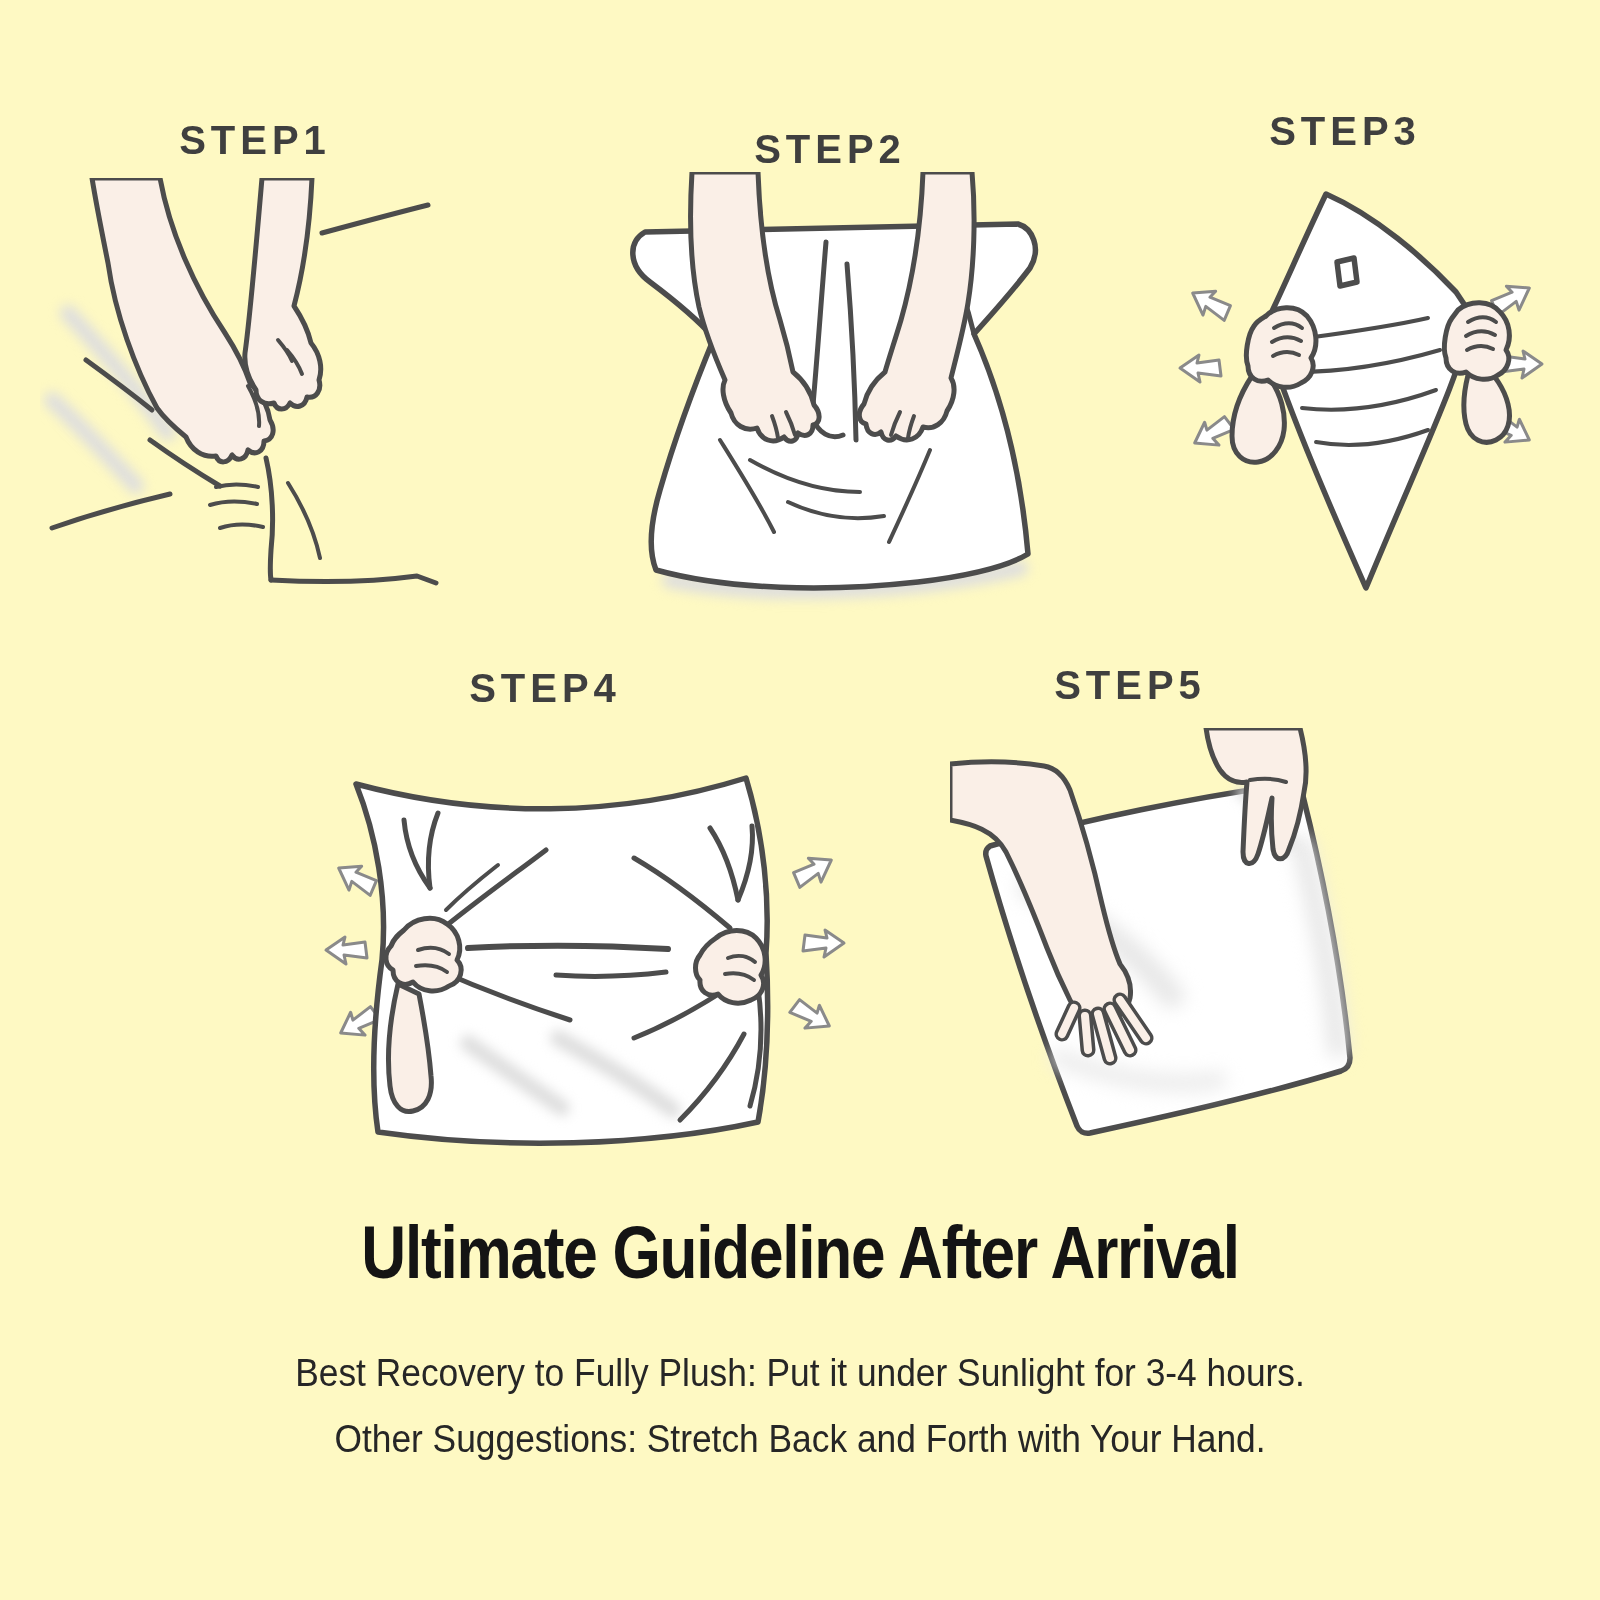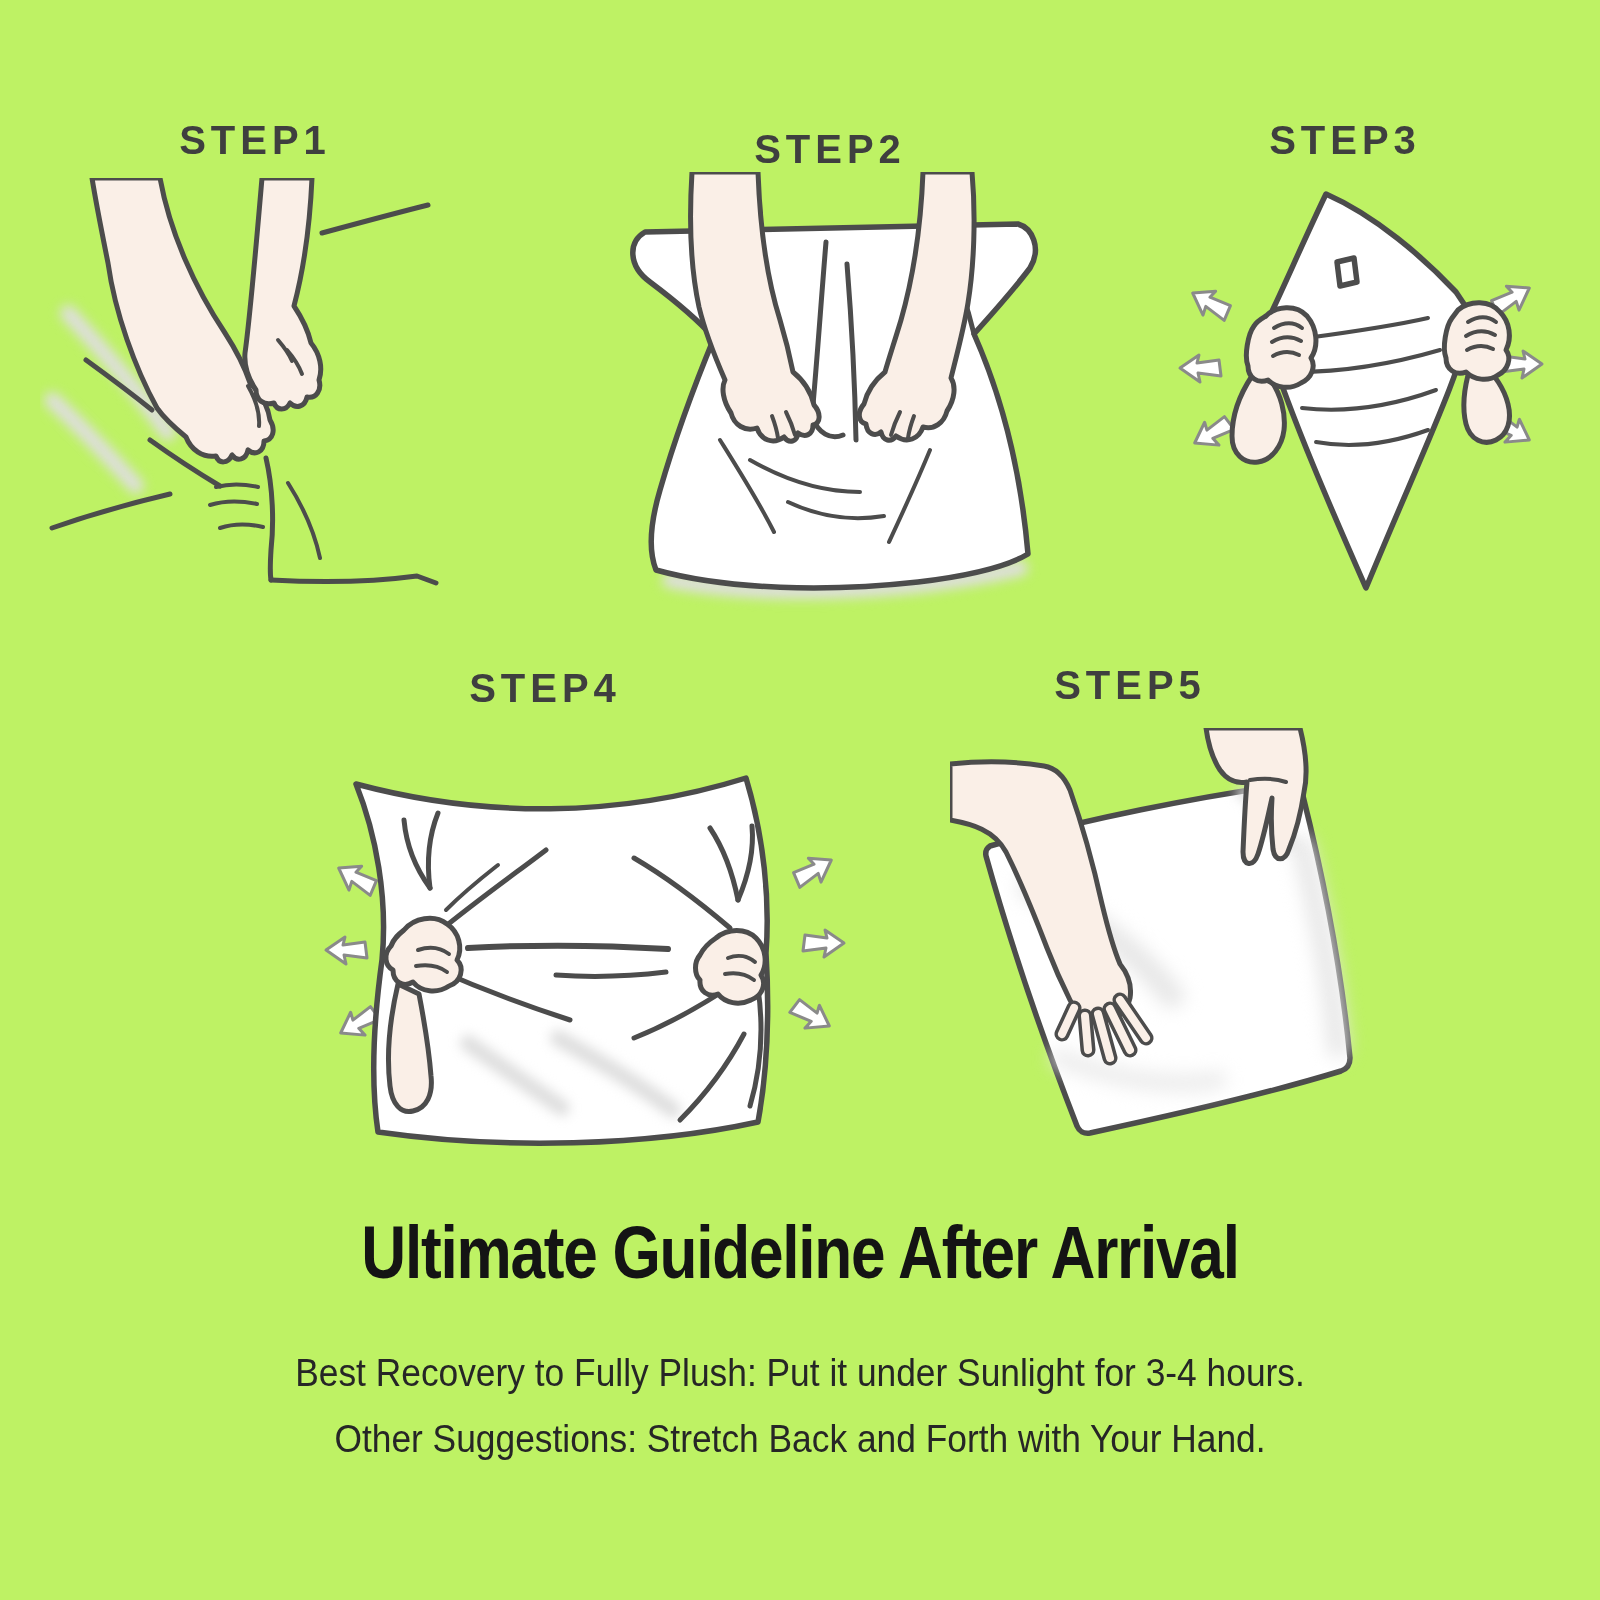--- a/index.html
+++ b/index.html
@@ -1,16 +1,16 @@
 <!DOCTYPE html>
 <html><head>
 <meta charset="utf-8">
 <style>
   html,body{margin:0;padding:0;background:#ffffff;}
-  .canvas{position:relative;width:1600px;height:1600px;background:#bef264;overflow:hidden;
+  .canvas{position:relative;width:1600px;height:1600px;background:#fef9c3;overflow:hidden;
           font-family:"Liberation Sans", sans-serif;}
   .step-label{position:absolute;width:320px;text-align:center;
               font-size:40px;font-weight:600;letter-spacing:5px;color:#3f3f3f;}
   .ill{position:absolute;}
   .ln{fill:none;stroke:#4c4c4c;stroke-width:5;stroke-linecap:round;stroke-linejoin:round;}
   .ln2{fill:none;stroke:#4c4c4c;stroke-width:4;stroke-linecap:round;stroke-linejoin:round;}
   .skin{fill:#faefe7;stroke:#4c4c4c;stroke-width:5;stroke-linecap:round;stroke-linejoin:round;}
   .pillow{fill:#ffffff;stroke:#4c4c4c;stroke-width:5.5;stroke-linecap:round;stroke-linejoin:round;}
   .shad{fill:none;stroke:#dedede;stroke-width:16;stroke-linecap:round;filter:blur(6px);}
   .shad2{fill:none;stroke:#e7e7e7;stroke-width:24;stroke-linecap:round;filter:blur(9px);}
@@ -25,21 +25,21 @@
   .sub1{top:1352px;}
   .sub2{top:1418px;}
 </style>
 </head>
 <body>
 
 <div class="canvas">
 
   <div class="step-label" style="left:95px;top:118px">STEP1</div>
   <div class="step-label" style="left:670px;top:127px">STEP2</div>
-  <div class="step-label" style="left:1185px;top:118px">STEP3</div>
+  <div class="step-label" style="left:1185px;top:109px">STEP3</div>
   <div class="step-label" style="left:385px;top:666px">STEP4</div>
   <div class="step-label" style="left:970px;top:663px">STEP5</div>
 
   <svg class="ill" style="left:40px;top:178px" width="560" height="445" viewBox="0 0 560 445">
     <g>
       <path class="shad" d="M28,135 C65,175 100,215 128,255"></path>
       <path class="shad" d="M12,222 C45,252 72,282 96,308"></path>
     </g>
     <g>
       <path class="ln" d="M46,182 C68,198 92,216 112,232"></path>

